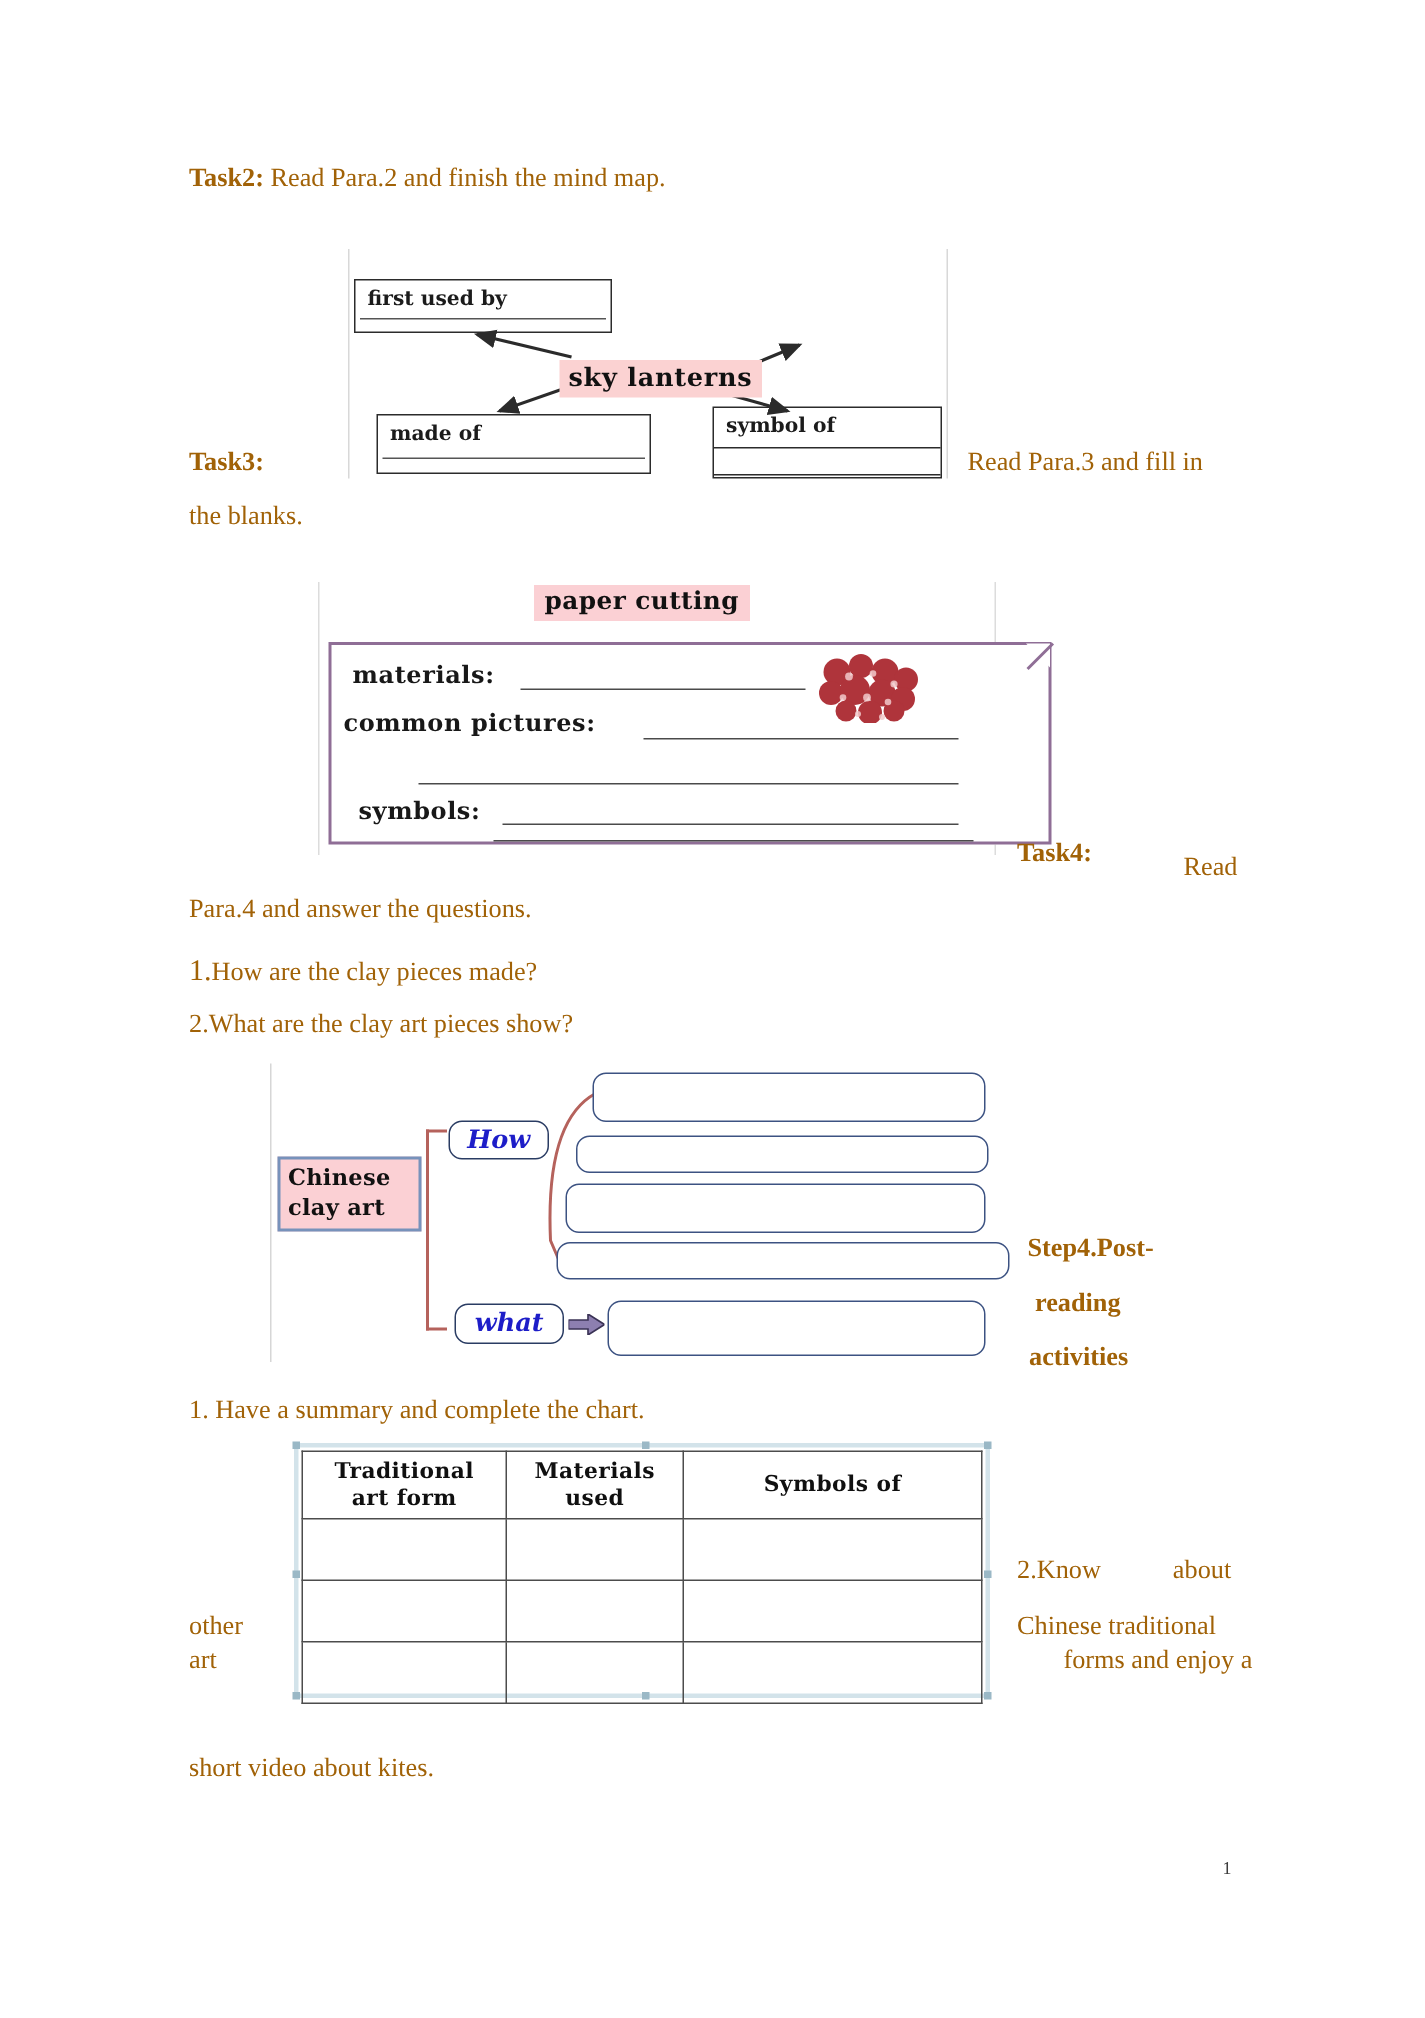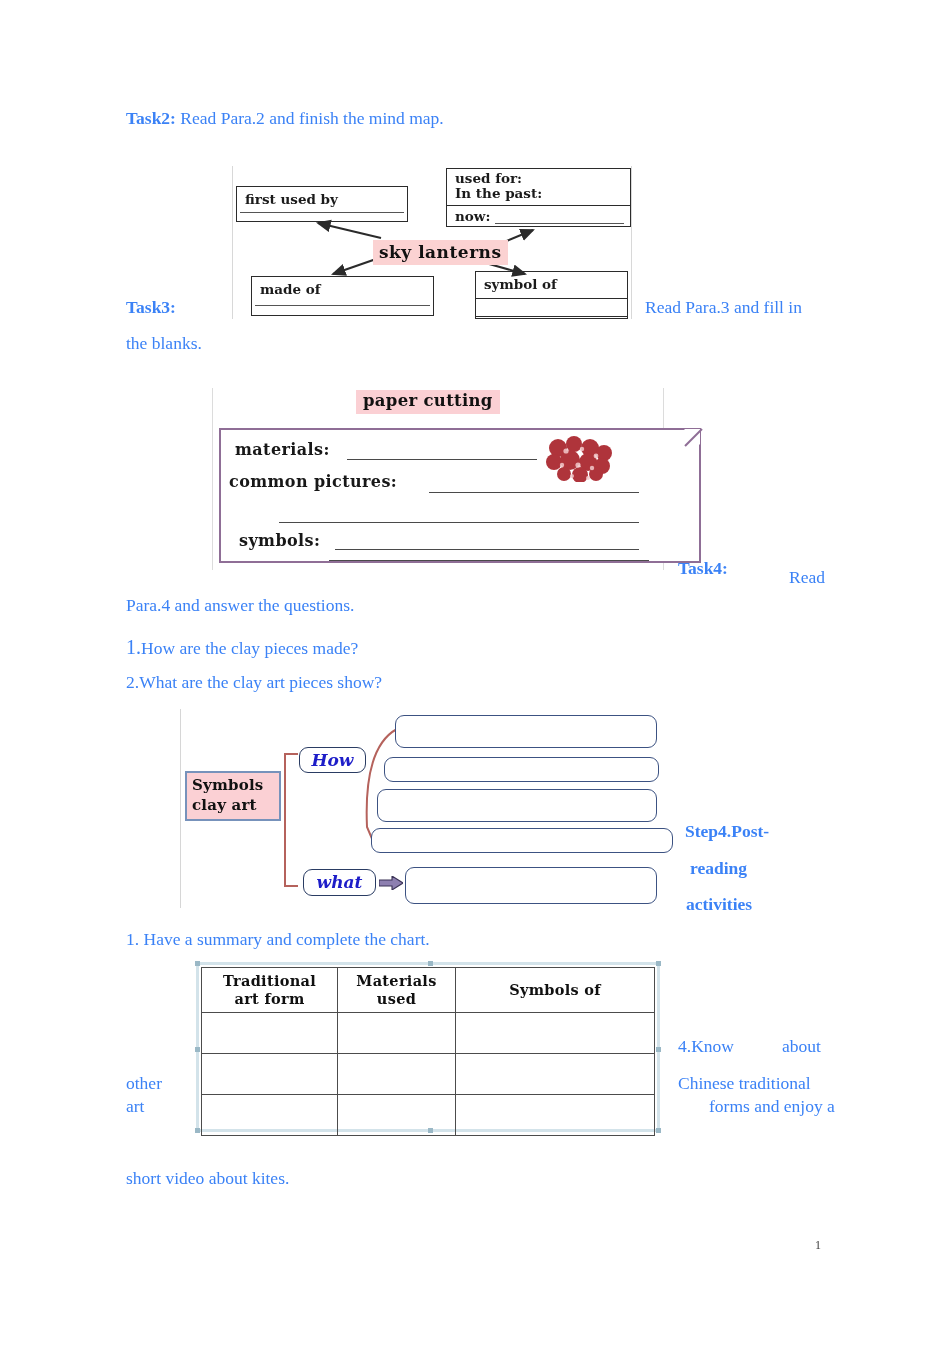--- a/index.html
+++ b/index.html
@@ -15,21 +15,21 @@
     color: #000000;
     overflow: hidden;
   }
 
   
   .doc-text {
     position: absolute;
     font-size: 17.5px;
     line-height: 1.0;
     white-space: nowrap;
-    color: #3b82f6;
+    color: #a16207;
   }
   .bold { font-weight: bold; }
 
   
   #task2-line { left: 126px; top: 110px; }
 
   
   #fig-lanterns {
     position: absolute;
     left: 232px;
@@ -293,27 +293,20 @@
   <span class="bold">Task2:</span><span> Read Para.2 and finish the mind map.</span>
 </div>
 
 <div id="fig-lanterns">
 
   <div class="lbox" id="lb-first">
     <span class="cap" style="top:4px;">first used by</span>
     <span class="bl" style="top:25px;"></span>
   </div>
 
-  <div class="lbox" id="lb-used">
-    <span class="cap" style="top:1px;">used for:</span>
-    <span class="cap" style="top:16px;">In the past:</span>
-    <span class="bl" style="top:36px; left:0; right:0; border-top:1.4px solid #2b2b2b;"></span>
-    <span class="cap" style="top:39px;">now:</span>
-    <span class="bl" style="top:54px; left:48px; right:6px;"></span>
-  </div>
 
   <div class="lbox" id="lb-symbol">
     <span class="cap" style="top:4px;">symbol of</span>
     <span class="bl" style="top:26px; left:0; right:0; border-top:1.4px solid #2b2b2b;"></span>
     <span class="bl" style="top:44px; left:0; right:0; border-top:1.4px solid #2b2b2b;"></span>
   </div>
 
   <div class="lbox" id="lb-made">
     <span class="cap" style="top:4px;">made of</span>
     <span class="bl" style="top:28px;"></span>
@@ -394,21 +387,21 @@
 
 <div class="doc-text" id="q1">
   <span class="numbig">1.</span><span>How are the clay pieces made?</span>
 </div>
 <div class="doc-text" id="q2">
   <span>2.</span><span>What are the clay art pieces show?</span>
 </div>
 
 <div id="fig-clay">
   <div id="clay-title">
-    <div>Symbols</div>
+    <div>Chinese</div>
     <div>clay art</div>
   </div>
 
   <div id="clay-bracket"></div>
 
   <div class="pillbox" id="pill-how">How</div>
   <div class="pillbox" id="pill-what">what</div>
 
   <svg id="clay-curve" viewBox="0 0 36 118">
     <path d="M34,2 C8,16 2,55 4,100 L10,114" fill="none" stroke="#b5625c" stroke-width="2"></path>
@@ -471,21 +464,21 @@
       <tr>
         <td></td>
         <td></td>
         <td></td>
       </tr>
     </tbody>
   </table>
 </div>
 
 <div class="doc-text" id="know-1">
-  <span>4.Know</span><span style="display:inline-block;width:48px;"></span><span>about</span>
+  <span>2.Know</span><span style="display:inline-block;width:48px;"></span><span>about</span>
 </div>
 <div class="doc-text" id="know-2">Chinese  traditional</div>
 <div class="doc-text" id="know-3">forms  and  enjoy a</div>
 <div class="doc-text" id="other-1">other</div>
 <div class="doc-text" id="other-2">art</div>
 <div class="doc-text" id="kites-line">short video about kites.</div>
 
 <div id="page-num">1</div>
 
 </body></html>

